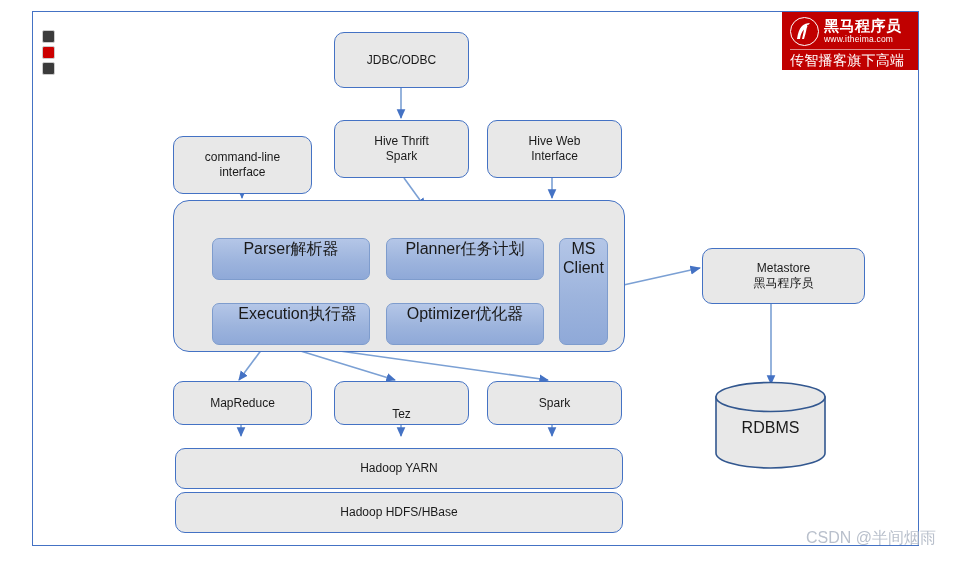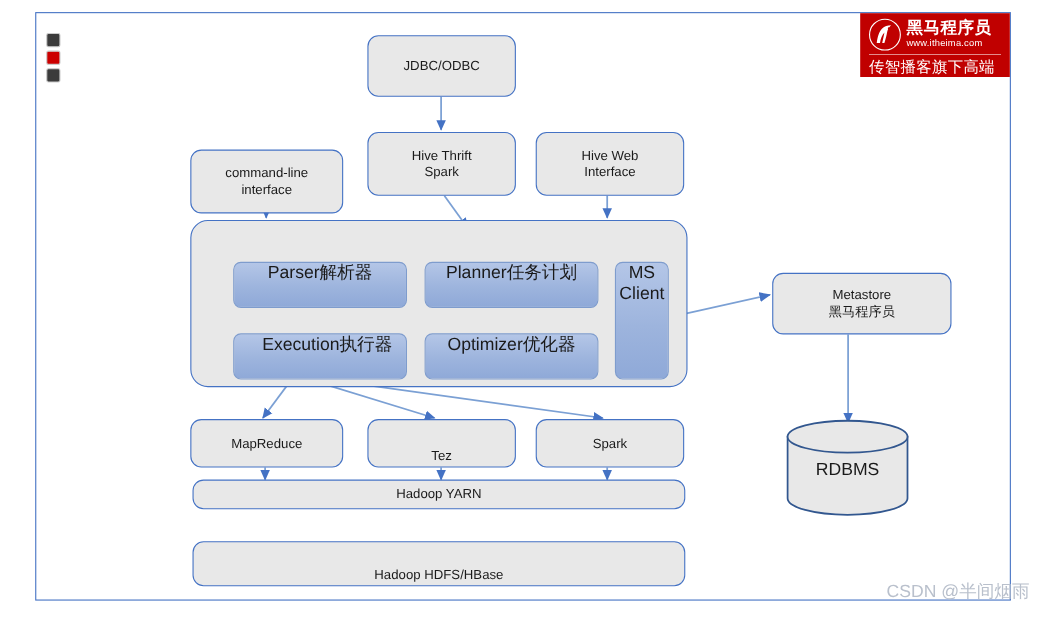--- a/index.html
+++ b/index.html
@@ -313,25 +313,25 @@
   </div>
 
   <div class="node" style="left:334px; top:381px; width:135px; height:44px;align-items:flex-end;">
     <span>Tez</span>
   </div>
 
   <div class="node" style="left:487px; top:381px; width:135px; height:44px;">
     <span>Spark</span>
   </div>
 
-  <div class="node" style="left:175px; top:436px; width:448px; height:27px;">
+  <div class="node" style="left:175px; top:448px; width:448px; height:41px;">
     <span>Hadoop YARN</span>
   </div>
 
-  <div class="node" style="left:175px; top:492px; width:448px; height:41px;align-items:flex-end;">
+  <div class="node" style="left:175px; top:492px; width:448px; height:41px;">
     <span>Hadoop HDFS/HBase</span>
   </div>
 
   <div id="logo">
     <div id="logo-row">
       <div id="logo-emblem">
         <svg width="22" height="22" viewBox="0 0 22 22">
           <path d="M4,19 C5,13 6,9 9,6 C11,4 14,3 17,3 C15,5 14,7 13.5,9 C13,12 12,16 11,19 L9,19 C10,15 10.5,12 11,9.5 C9,11.5 7.5,15 7,19 Z" fill="#ffffff"></path>
           <circle cx="15" cy="5.6" r="0.9" fill="#c00000"></circle>
         </svg>

